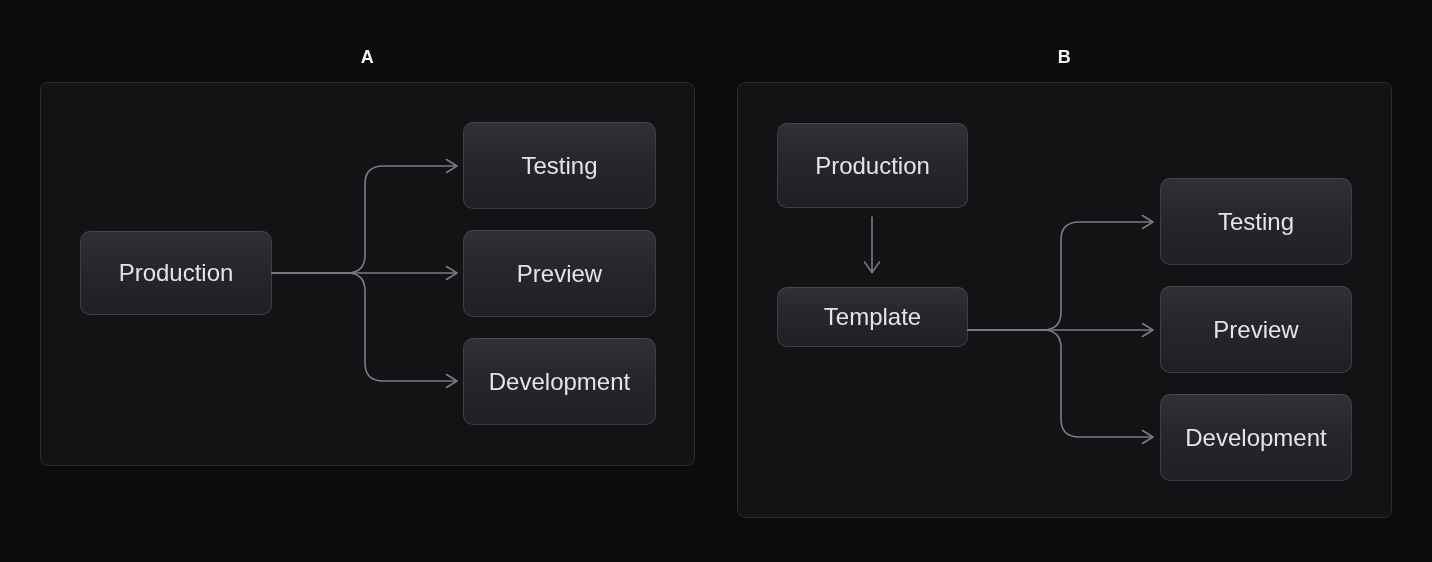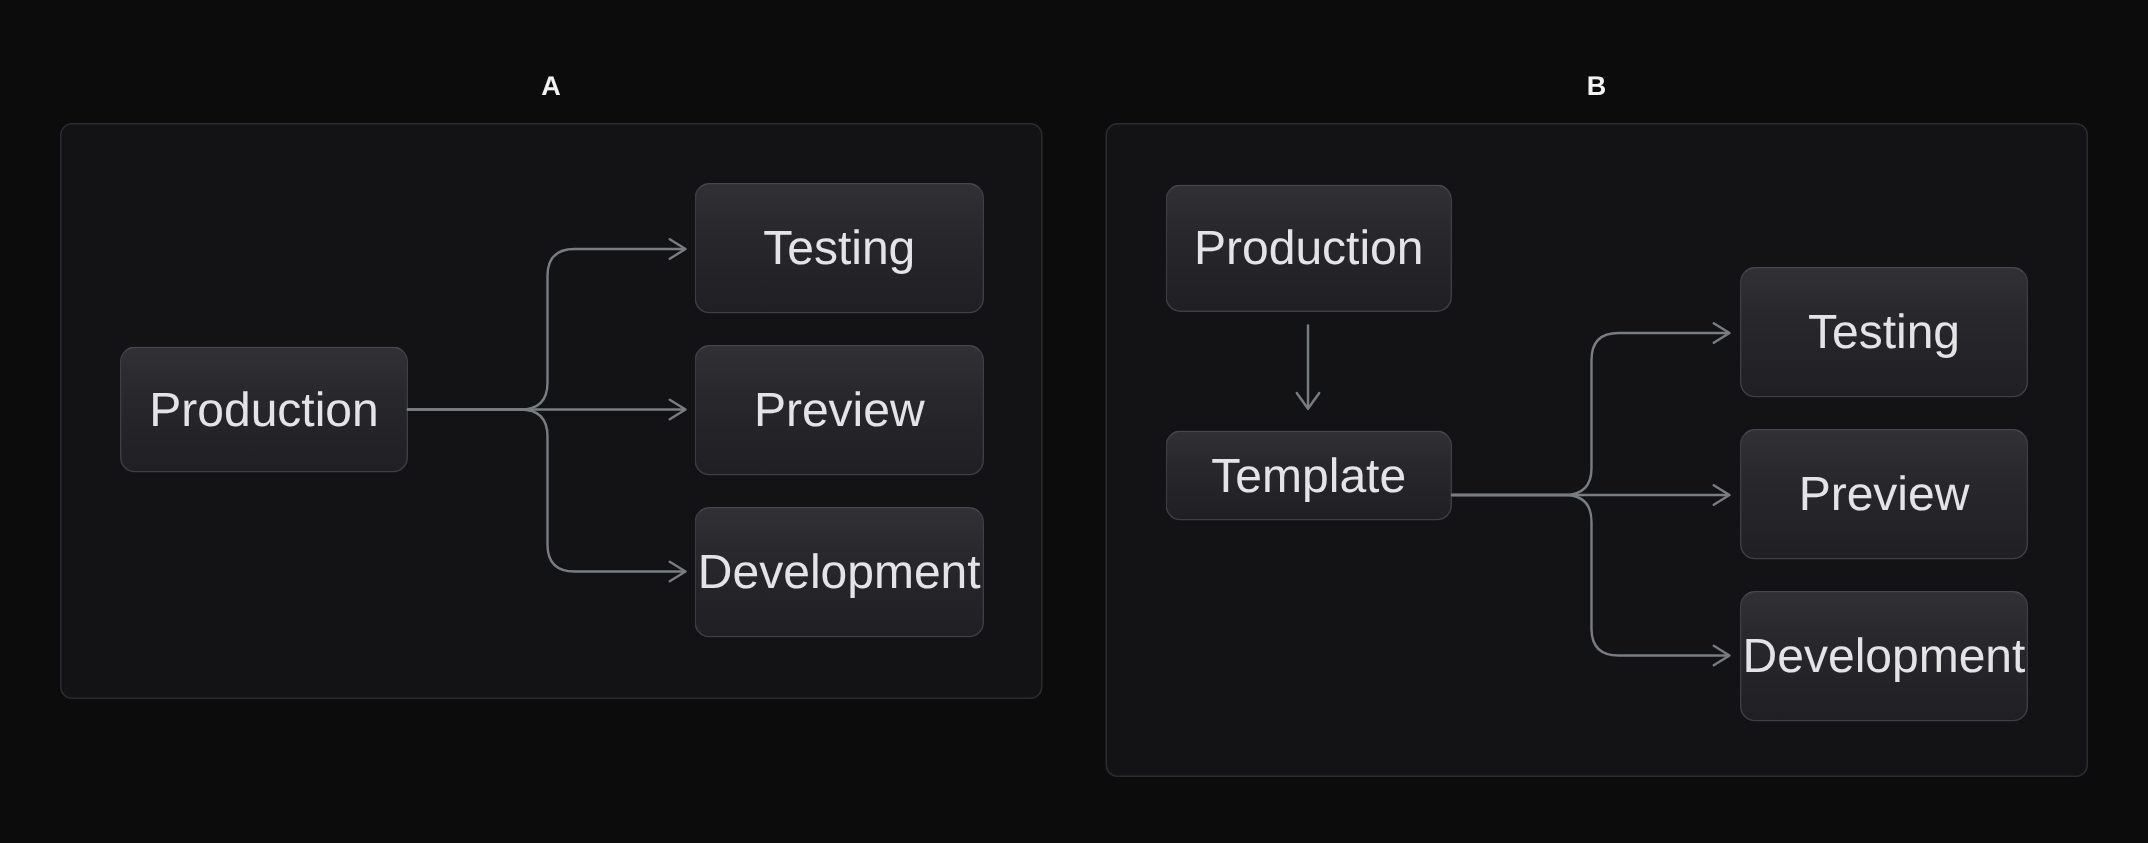--- a/index.html
+++ b/index.html
@@ -38,21 +38,21 @@
   .panel-a { left: 40px; height: 384px; }
   .panel-b { left: 737px; height: 436px; }
   .node {
     position: absolute;
     box-sizing: border-box;
     background: linear-gradient(180deg, #303035 0%, #28282c 40%, #202024 100%);
     border: 1px solid #3e3e44;
     border-top-color: #47474d;
     border-radius: 10px;
     color: #e4e4e6;
-    font-size: 32px;
+    font-size: 24px;
     display: flex;
     align-items: center;
     justify-content: center;
     text-align: center;
   }
   .arrow-layer {
     position: absolute;
     left: 0;
     top: 0;
     width: 1432px;

